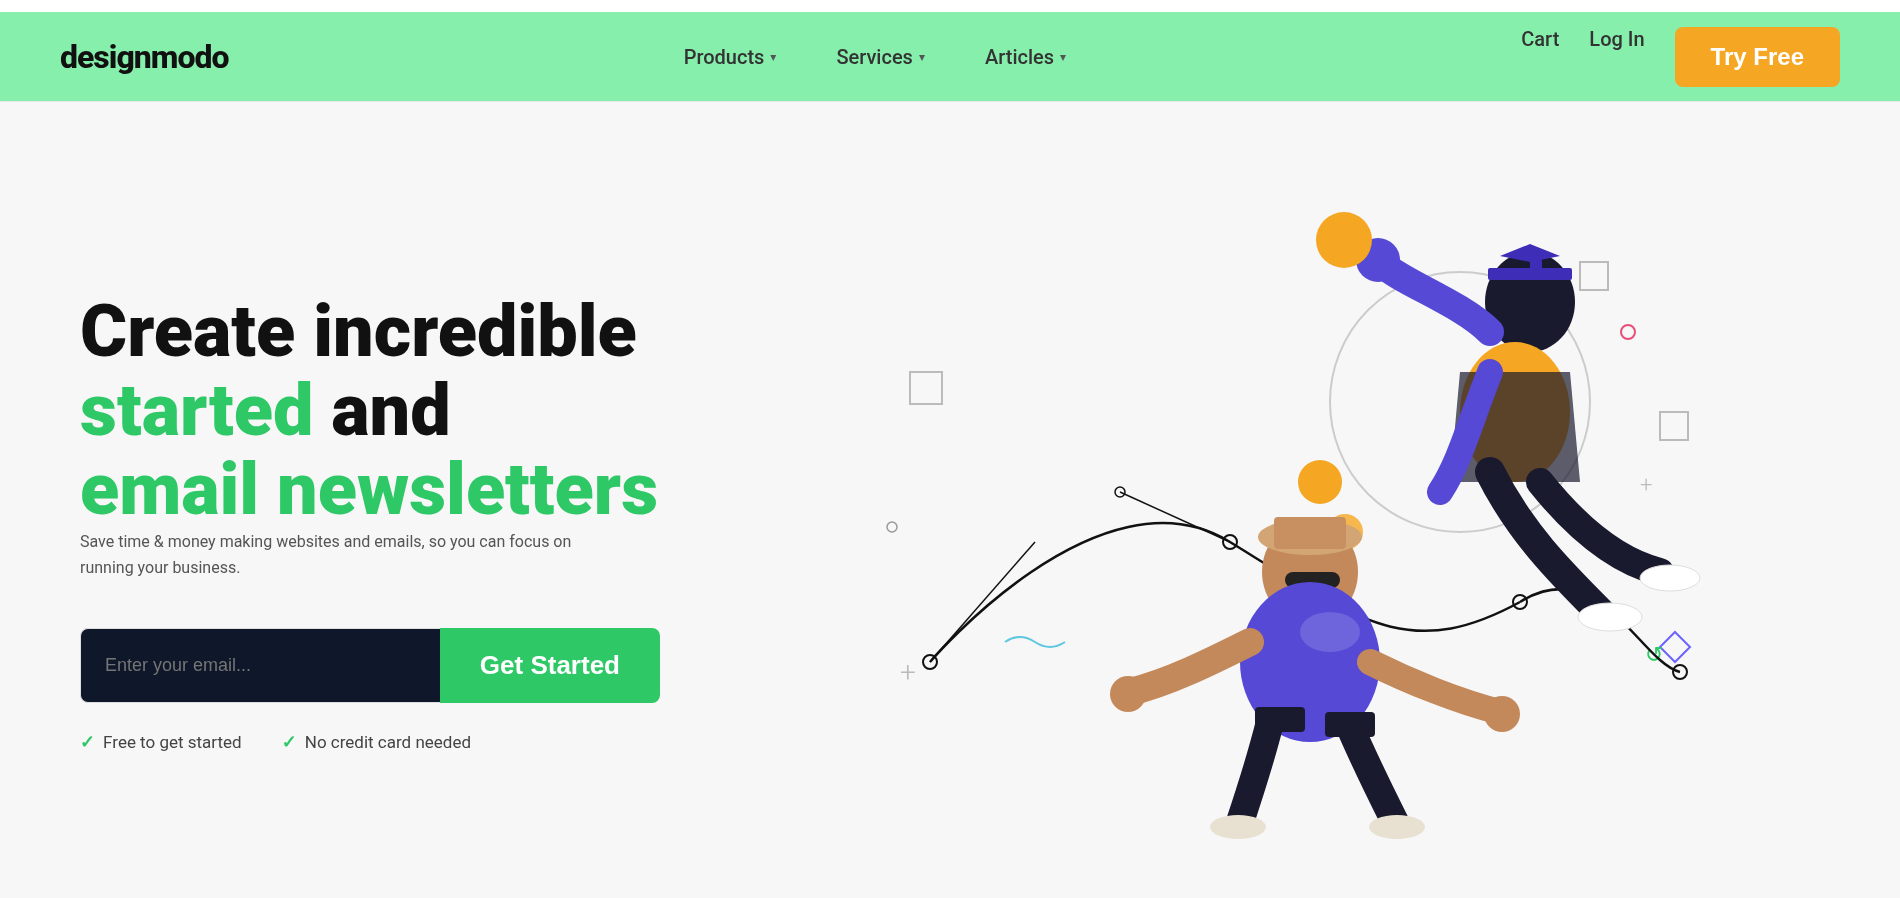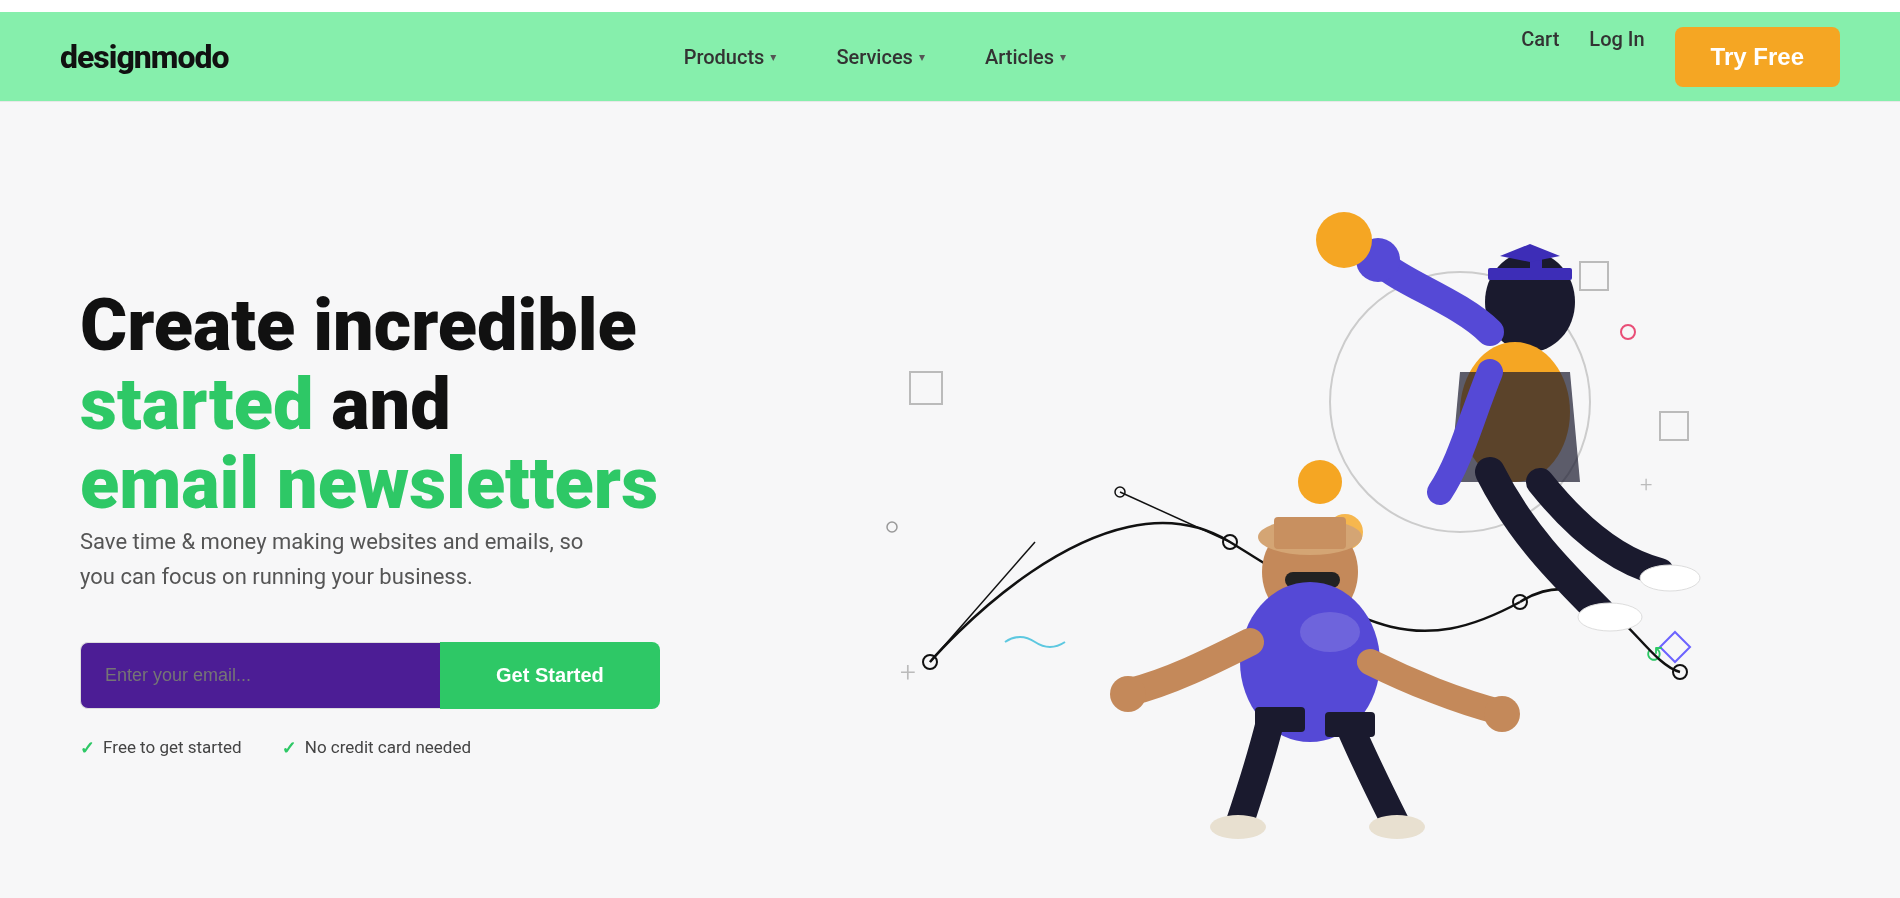--- a/index.html
+++ b/index.html
@@ -112,21 +112,21 @@
       font-weight: 900;
       line-height: 1.1;
       color: #111;
     }
 
     .hero-title .green {
       color: #2ec866;
     }
 
     .hero-subtitle {
-      font-size: 22px;
+      font-size: 16px;
       color: #555;
       line-height: 1.6;
       margin-bottom: 48px;
       max-width: 520px;
     }
 
     .email-form {
       display: flex;
       gap: 0;
       margin-bottom: 28px;
@@ -134,30 +134,30 @@
 
     .email-input {
       flex: 1;
       padding: 22px 24px;
       font-size: 18px;
       border: 1.5px solid #ddd;
       border-right: none;
       border-radius: 8px 0 0 8px;
       outline: none;
       color: #888;
-      background: #4c1d95;
+      background: #0f172a;
       max-width: 360px;
     }
 
     .get-started-btn {
       background: #2ec866;
       color: #fff;
-      font-size: 20px;
+      font-size: 26px;
       font-weight: 700;
-      padding: 22px 56px;
+      padding: 22px 40px;
       border: none;
       border-radius: 0 8px 8px 0;
       cursor: pointer;
       white-space: nowrap;
     }
 
     .trust-badges {
       display: flex;
       gap: 40px;
       align-items: center;

